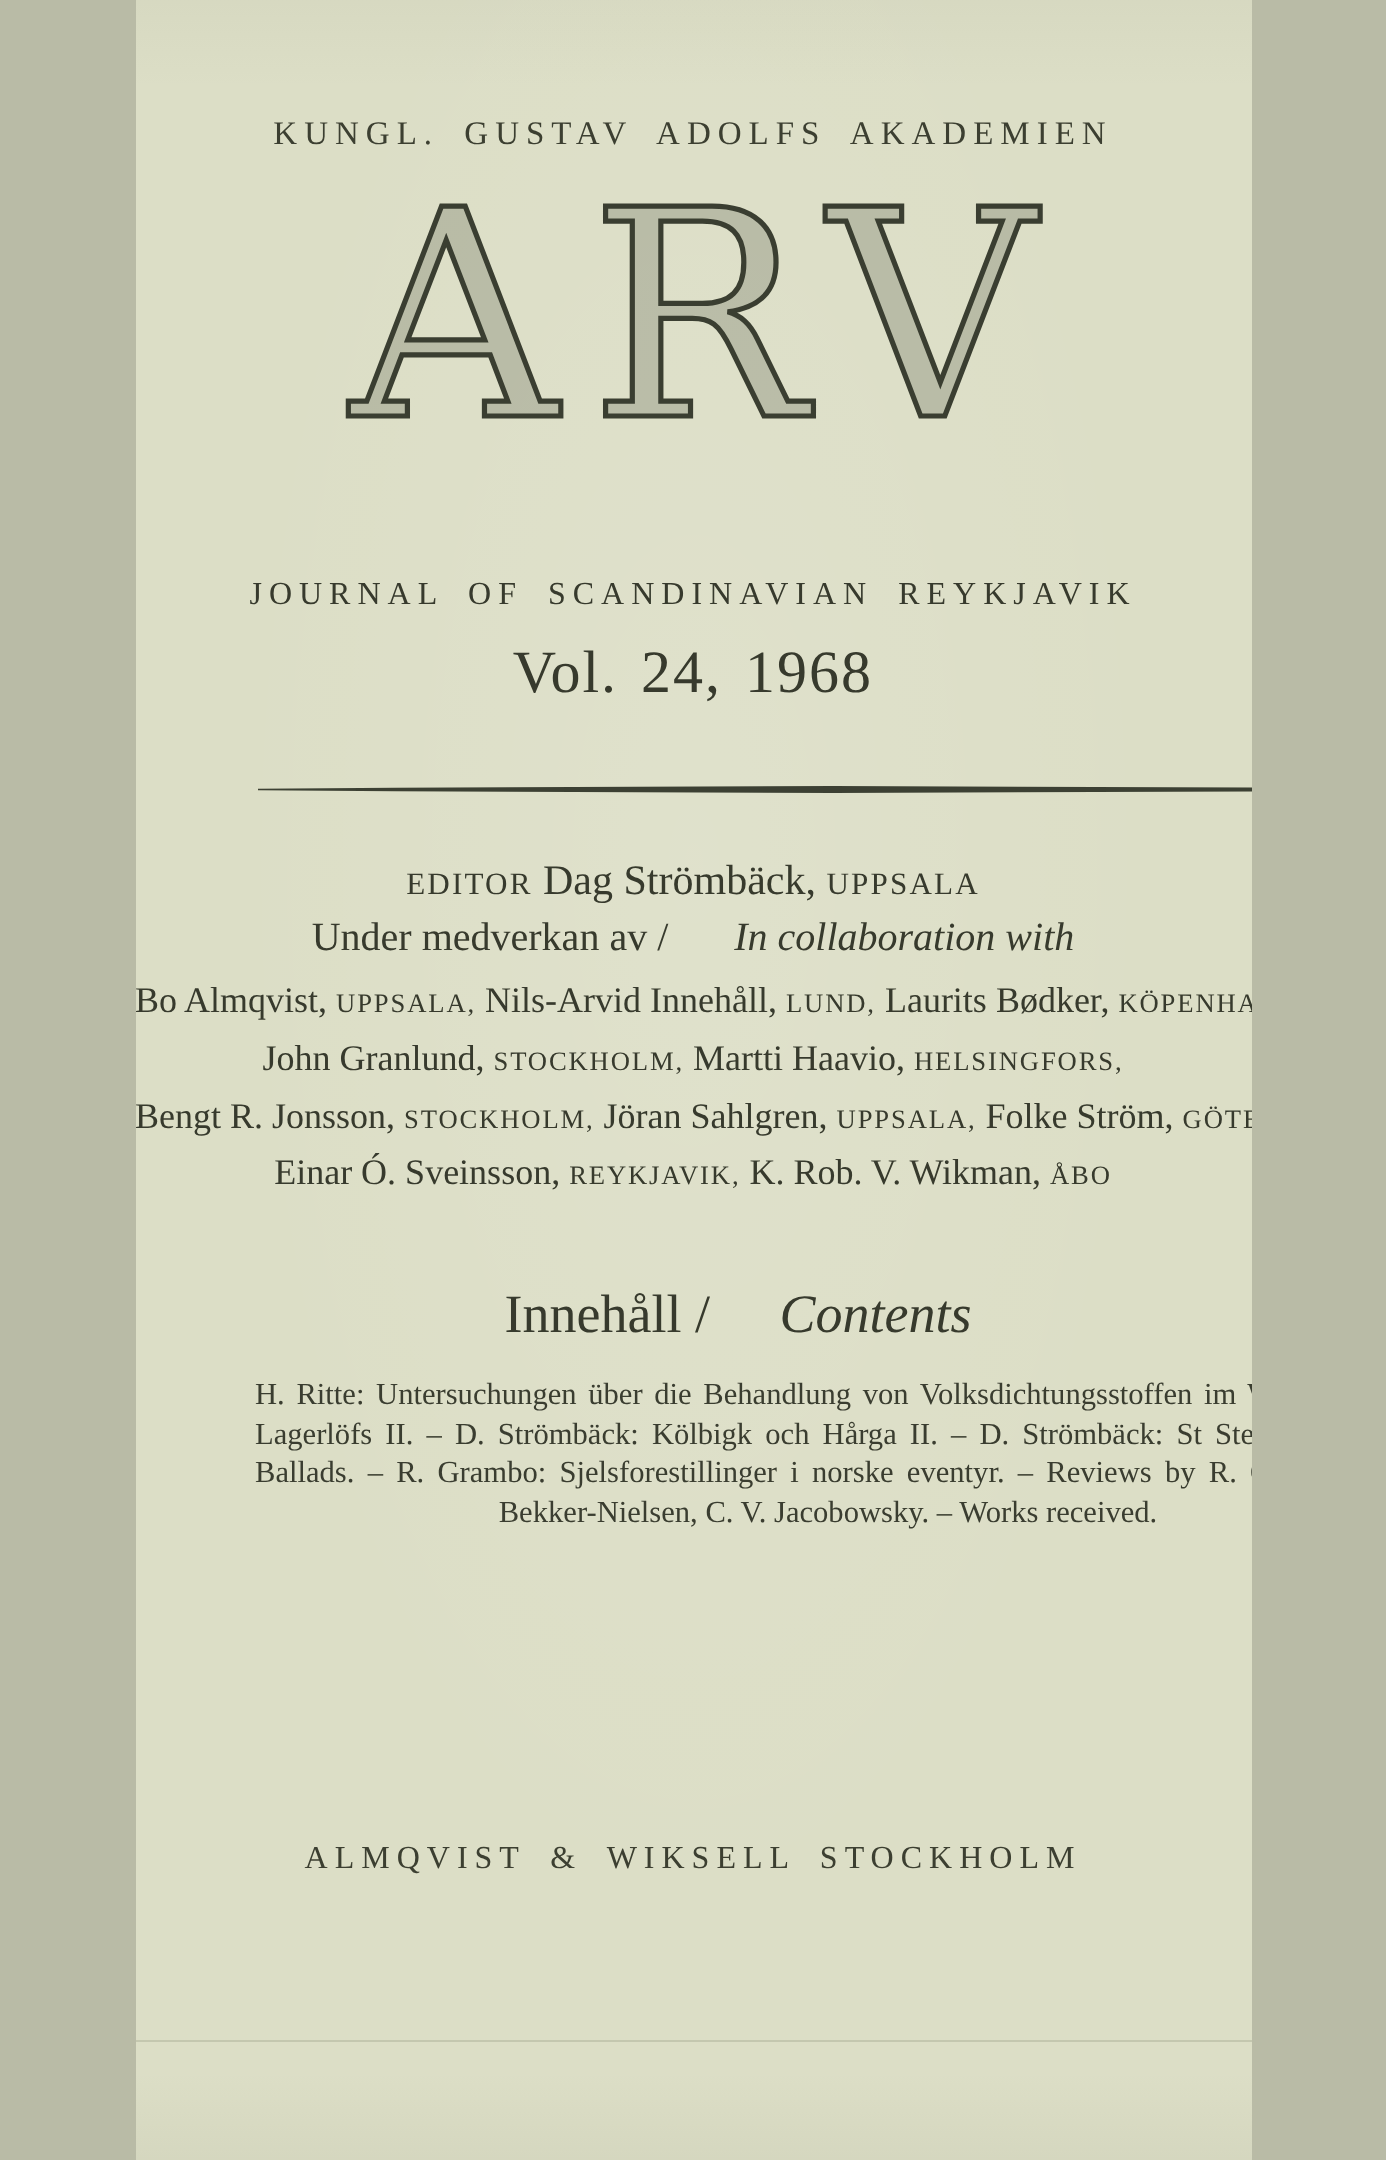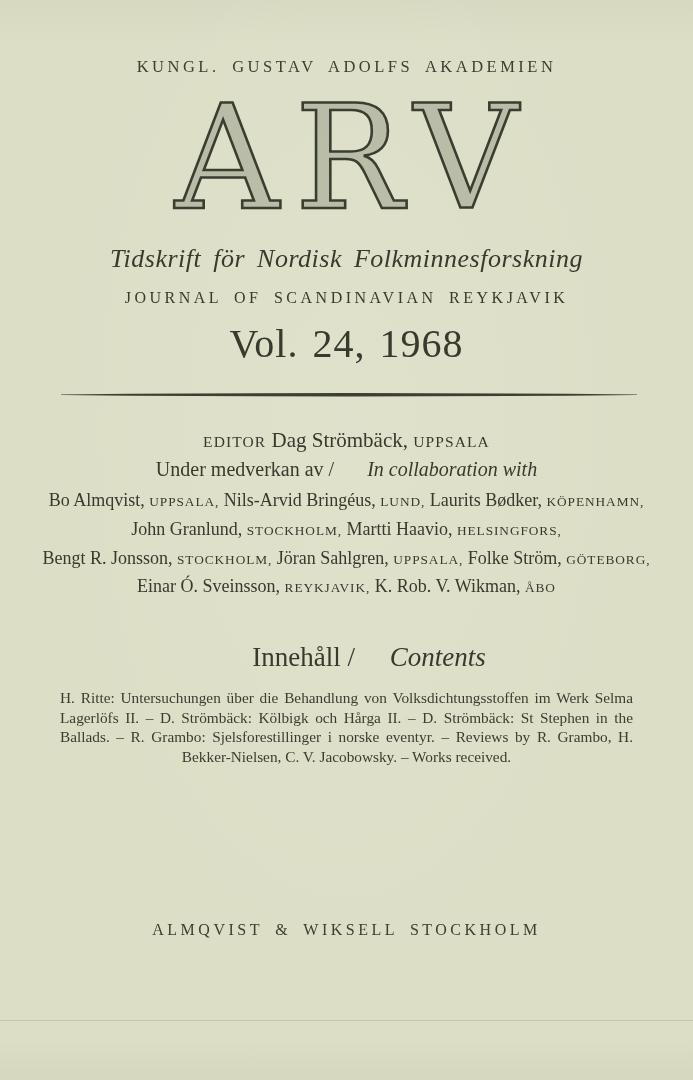--- a/index.html
+++ b/index.html
@@ -2,21 +2,21 @@
 <html><head>
 <meta charset="utf-8">
 <style>
   html, body {
     margin: 0;
     padding: 0;
     background: #b9bba6;
   }
   .cover {
     position: relative;
-    width: 693px;
+    width: 558px;
     height: 1080px;
     margin: 0 auto;
     background: #dcdec6;
     background-image:
       radial-gradient(ellipse at 50% 40%, rgba(255,255,255,0.10) 0%, rgba(0,0,0,0.00) 60%),
       linear-gradient(180deg, rgba(120,122,100,0.05) 0%, rgba(120,122,100,0.00) 4%, rgba(120,122,100,0.00) 96%, rgba(120,122,100,0.07) 100%);
     color: #373a2d;
     font-family: "Liberation Serif", "DejaVu Serif", serif;
     overflow: hidden;
   }
@@ -54,21 +54,21 @@
     letter-spacing: 0.5px;
   }
   .subtitle-en {
     top: 289px;
     font-size: 16px;
     letter-spacing: 3.5px;
     word-spacing: 5px;
   }
   .volume {
     top: 320px;
-    font-size: 40px;
+    font-size: 30px;
     letter-spacing: 1px;
     word-spacing: 3px;
   }
 
   .rule {
     position: absolute;
     top: 393px;
     left: 61px;
     width: 576px;
     height: 3.5px;
@@ -120,34 +120,33 @@
 <body>
 
 <div class="cover">
 
   <div class="abs academy">KUNGL. GUSTAV ADOLFS AKADEMIEN</div>
 
   <div class="abs logo">
     <span class="logo-text">ARV</span>
   </div>
 
-  <div class="abs subtitle-sv">Tidskrift för Nordisk Folkminnesforskning</div>
 
   <div class="abs subtitle-en">JOURNAL OF SCANDINAVIAN REYKJAVIK</div>
 
   <div class="abs volume">Vol. 24, 1968</div>
 
   <div class="rule"></div>
 
   <div class="abs editor-line"><span class="sc">EDITOR</span><span> Dag Strömbäck, </span><span class="sc">UPPSALA</span></div>
 
   <div class="abs collab-intro"><span>Under medverkan av / </span><span class="it">In collaboration with</span></div>
 
   <div class="abs collab-list">
-    <div class="collab-line"><span>Bo Almqvist, </span><span class="sc">UPPSALA,</span><span> Nils-Arvid Bringéus, </span><span class="sc">LUND,</span><span> Laurits Bødker, </span><span class="sc">KÖPENHAMN,</span></div>
+    <div class="collab-line"><span>Bo Almqvist, </span><span class="sc">UPPSALA,</span><span> Nils-Arvid Innehåll, </span><span class="sc">LUND,</span><span> Laurits Bødker, </span><span class="sc">KÖPENHAMN,</span></div>
     <div class="collab-line"><span>John Granlund, </span><span class="sc">STOCKHOLM,</span><span> Martti Haavio, </span><span class="sc">HELSINGFORS,</span></div>
     <div class="collab-line"><span>Bengt R. Jonsson, </span><span class="sc">STOCKHOLM,</span><span> Jöran Sahlgren, </span><span class="sc">UPPSALA,</span><span> Folke Ström, </span><span class="sc">GÖTEBORG,</span></div>
     <div class="collab-line"><span>Einar Ó. Sveinsson, </span><span class="sc">REYKJAVIK,</span><span> K. Rob. V. Wikman, </span><span class="sc">ÅBO</span></div>
   </div>
 
   <div class="abs contents-heading"><span>Innehåll / </span><span class="it">Contents</span></div>
 
   <div class="contents-body">H. Ritte: Untersuchungen über die Behandlung von Volksdichtungsstoffen im Werk Selma Lagerlöfs II. – D. Strömbäck: Kölbigk och Hårga II. – D. Strömbäck: St Stephen in the Ballads. – R. Grambo: Sjelsforestillinger i norske eventyr. – Reviews by R. Grambo, H. Bekker-Nielsen, C. V. Jacobowsky. – Works received.</div>
 
   <div class="abs publisher">ALMQVIST &amp; WIKSELL STOCKHOLM</div>

